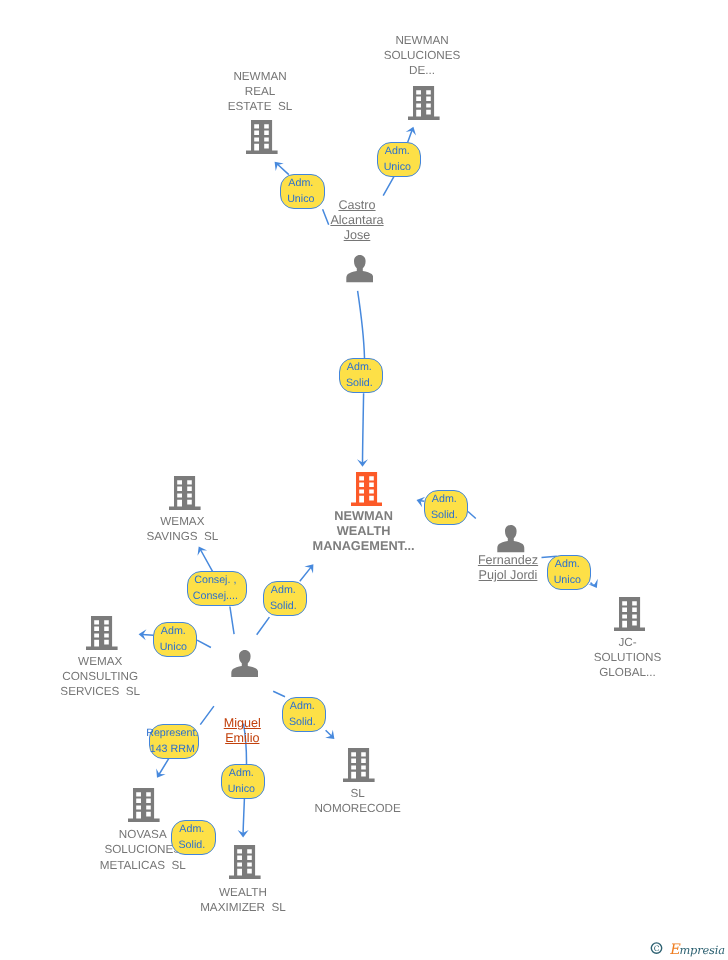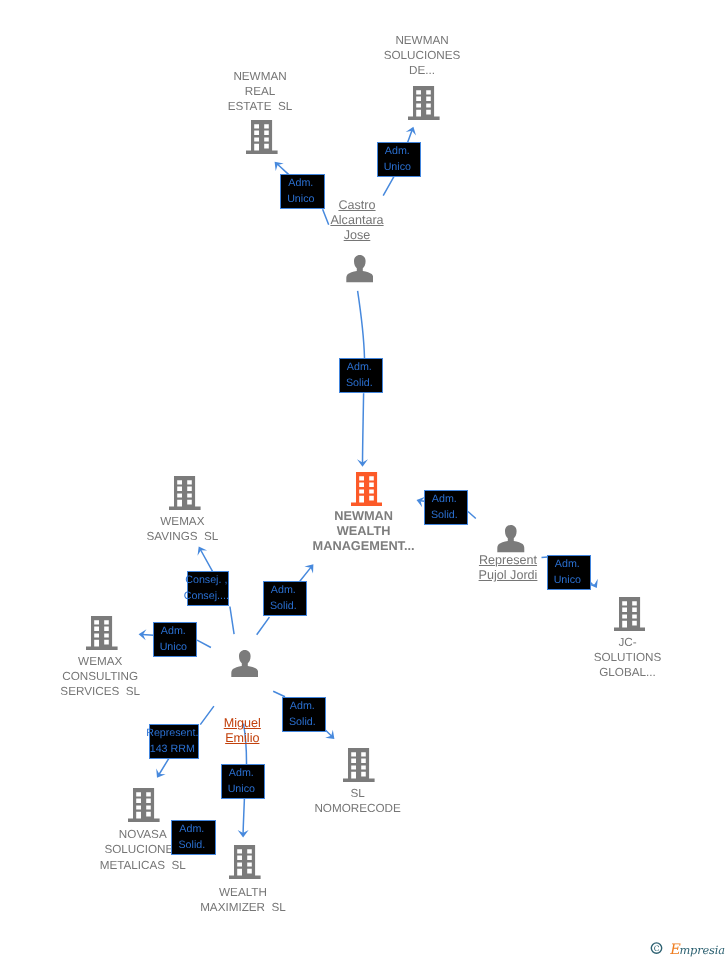--- a/index.html
+++ b/index.html
@@ -8,22 +8,22 @@
        font-family:"Liberation Sans",sans-serif;
        -webkit-font-smoothing:antialiased;text-rendering:geometricPrecision;}
   #stage{position:relative;width:728px;height:960px;background:#fff;overflow:hidden;}
   svg#edges{position:absolute;left:0;top:0;width:728px;height:960px;}
   .node{position:absolute;left:0;top:0;}
   .node .icon{position:absolute;}
   .node .cap{position:absolute;width:200px;text-align:center;
              color:#767676;font-size:11.7px;line-height:15.2px;white-space:pre;}
   .node.person .cap{font-size:12.6px;line-height:15.1px;text-decoration:underline;}
   .node.main .cap{font-weight:bold;font-size:12.75px;color:#7d7d7d;}
-  .elabel{position:absolute;border:1.7px solid #4285dd;border-radius:0;
-          background:#000000;
+  .elabel{position:absolute;border:1.7px solid #4285dd;border-radius:14px;
+          background:#fde047;
           color:#2a6fd0;font-size:10.7px;line-height:15.5px;text-align:center;
           box-sizing:border-box;display:flex;flex-direction:column;
           justify-content:center;align-items:center;white-space:pre;}
   .elabel > div{position:relative;left:-1.7px;}
   #watermark{position:absolute;left:650px;top:939px;width:78px;height:18px;
              color:#2e6272;}
   #watermark svg{display:block;}
 </style>
 </head>
 <body>
@@ -81,21 +81,21 @@
       <div class="node company">
         <div class="icon" style="left: 169px; top: 475.9px;"><svg width="31.6" height="34.1" viewBox="0 0 31.6 34.1">
             <path fill-rule="evenodd" fill="#7b7b7b" d="M5.0 0 H26.1 V30.6 H31.6 V34.1 H0 V30.6 H5.0 Z M8.2 4.2 H13.0 V8.5 H8.2 Z M18.2 4.2 H22.8 V8.5 H18.2 Z M8.2 10.6 H13.0 V14.9 H8.2 Z M18.2 10.6 H22.8 V14.9 H18.2 Z M8.2 17.5 H13.0 V21.6 H8.2 Z M18.2 17.5 H22.8 V21.6 H18.2 Z M8.2 23.8 H13.0 V30.6 H8.2 Z M18.2 23.8 H22.8 V28.4 H18.2 Z"></path>
           </svg></div>
         <div class="cap" style="color: rgb(118, 118, 118); left: 82.4px; top: 513.7px;"><div>WEMAX</div><div>SAVINGS  SL</div></div>
       </div>
       <div class="node person">
         <div class="icon" style="left: 497.2px; top: 525.4px;"><svg width="27.6" height="27.2" viewBox="0 0 27.6 27.2">
             <path fill="#7b7b7b" d="M13.8 0 C10.5 0 8.0 2.3 8.0 6.2 C8.0 9.4 9.15 11.9 10.8 13.3 L10.8 15.9 C7.0 16.6 3.4 17.6 1.9 19.1 C0.75 20.3 0.3 21.7 0.3 23.4 L0.3 27.2 L27.3 27.2 L27.3 23.4 C27.3 21.7 26.85 20.3 25.7 19.1 C24.2 17.6 20.6 16.6 16.8 15.9 L16.8 13.3 C18.45 11.9 19.6 9.4 19.6 6.2 C19.6 2.3 17.1 0 13.8 0 Z"></path>
           </svg></div>
-        <div class="cap" style="color: rgb(118, 118, 118); left: 408px; top: 553.2px;"><div>Represent</div><div>Pujol Jordi</div></div>
+        <div class="cap" style="color: rgb(118, 118, 118); left: 408px; top: 553.2px;"><div>Fernandez</div><div>Pujol Jordi</div></div>
       </div>
       <div class="node company">
         <div class="icon" style="left: 613.9px; top: 597.3px;"><svg width="31.6" height="34.1" viewBox="0 0 31.6 34.1">
             <path fill-rule="evenodd" fill="#7b7b7b" d="M5.0 0 H26.1 V30.6 H31.6 V34.1 H0 V30.6 H5.0 Z M8.2 4.2 H13.0 V8.5 H8.2 Z M18.2 4.2 H22.8 V8.5 H18.2 Z M8.2 10.6 H13.0 V14.9 H8.2 Z M18.2 10.6 H22.8 V14.9 H18.2 Z M8.2 17.5 H13.0 V21.6 H8.2 Z M18.2 17.5 H22.8 V21.6 H18.2 Z M8.2 23.8 H13.0 V30.6 H8.2 Z M18.2 23.8 H22.8 V28.4 H18.2 Z"></path>
           </svg></div>
         <div class="cap" style="color: rgb(118, 118, 118); left: 527.5px; top: 634.7px; text-align: center;"><div>JC-</div><div>SOLUTIONS</div><div>GLOBAL...</div></div>
       </div>
       <div class="node company">
         <div class="icon" style="left: 86.4px; top: 615.8px;"><svg width="31.6" height="34.1" viewBox="0 0 31.6 34.1">
             <path fill-rule="evenodd" fill="#7b7b7b" d="M5.0 0 H26.1 V30.6 H31.6 V34.1 H0 V30.6 H5.0 Z M8.2 4.2 H13.0 V8.5 H8.2 Z M18.2 4.2 H22.8 V8.5 H18.2 Z M8.2 10.6 H13.0 V14.9 H8.2 Z M18.2 10.6 H22.8 V14.9 H18.2 Z M8.2 17.5 H13.0 V21.6 H8.2 Z M18.2 17.5 H22.8 V21.6 H18.2 Z M8.2 23.8 H13.0 V30.6 H8.2 Z M18.2 23.8 H22.8 V28.4 H18.2 Z"></path>
@@ -126,21 +126,21 @@
           </svg></div>
         <div class="cap" style="color: rgb(118, 118, 118); left: 143px; top: 884.7px;"><div>WEALTH</div><div>MAXIMIZER  SL</div></div>
       </div>
     </div>
   <div id="labels">
       <div class="elabel" style="left: 280px; top: 174px; width: 45px; height: 35px; border-color: rgb(66, 133, 221); color: rgb(42, 111, 208);"><div>Adm.</div><div>Unico</div></div>
       <div class="elabel" style="left: 377px; top: 142px; width: 44px; height: 35px; border-color: rgb(66, 133, 221); color: rgb(42, 111, 208);"><div>Adm.</div><div>Unico</div></div>
       <div class="elabel" style="left: 339px; top: 358px; width: 44px; height: 35px; border-color: rgb(66, 133, 221); color: rgb(42, 111, 208);"><div>Adm.</div><div>Solid.</div></div>
       <div class="elabel" style="left: 424px; top: 490px; width: 44px; height: 35px; border-color: rgb(66, 133, 221); color: rgb(42, 111, 208);"><div>Adm.</div><div>Solid.</div></div>
       <div class="elabel" style="left: 547px; top: 555px; width: 44px; height: 35px; border-color: rgb(66, 133, 221); color: rgb(42, 111, 208);"><div>Adm.</div><div>Unico</div></div>
-      <div class="elabel" style="left: 187px; top: 571px; width: 42px; height: 35px; border-color: rgb(66, 133, 221); color: rgb(42, 111, 208);"><div>Consej. ,</div><div>Consej....</div></div>
+      <div class="elabel" style="left: 187px; top: 571px; width: 60px; height: 35px; border-color: rgb(66, 133, 221); color: rgb(42, 111, 208);"><div>Consej. ,</div><div>Consej....</div></div>
       <div class="elabel" style="left: 263px; top: 581px; width: 44px; height: 35px; border-color: rgb(66, 133, 221); color: rgb(42, 111, 208);"><div>Adm.</div><div>Solid.</div></div>
       <div class="elabel" style="left: 153px; top: 622px; width: 44px; height: 35px; border-color: rgb(66, 133, 221); color: rgb(42, 111, 208);"><div>Adm.</div><div>Unico</div></div>
       <div class="elabel" style="left: 282px; top: 697px; width: 44px; height: 35px; border-color: rgb(66, 133, 221); color: rgb(42, 111, 208);"><div>Adm.</div><div>Solid.</div></div>
       <div class="elabel" style="left: 149px; top: 724px; width: 50px; height: 35px; border-color: rgb(66, 133, 221); color: rgb(42, 111, 208);"><div>Represent.</div><div>143 RRM</div></div>
       <div class="elabel" style="left: 221px; top: 764px; width: 44px; height: 35px; border-color: rgb(66, 133, 221); color: rgb(42, 111, 208);"><div>Adm.</div><div>Unico</div></div>
       <div class="elabel" style="left: 171px; top: 820px; width: 45px; height: 35px; border-color: rgb(66, 133, 221); color: rgb(42, 111, 208);"><div>Adm.</div><div>Solid.</div></div>
     </div>
   <div id="watermark">
     <svg width="78" height="18" viewBox="0 0 78 18">
       <g>

